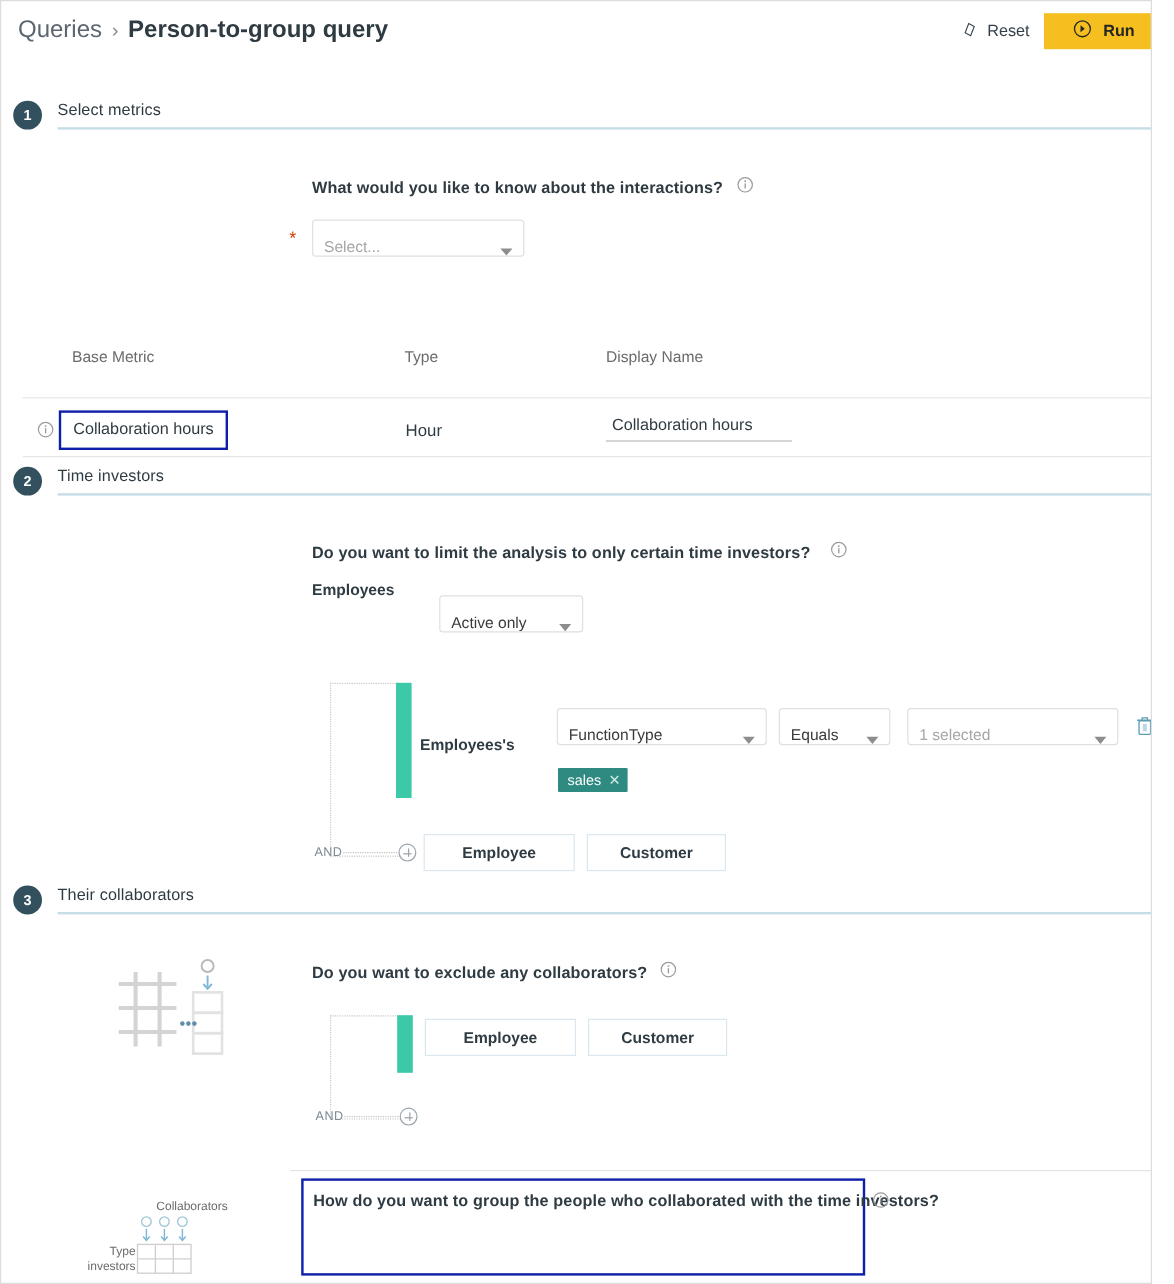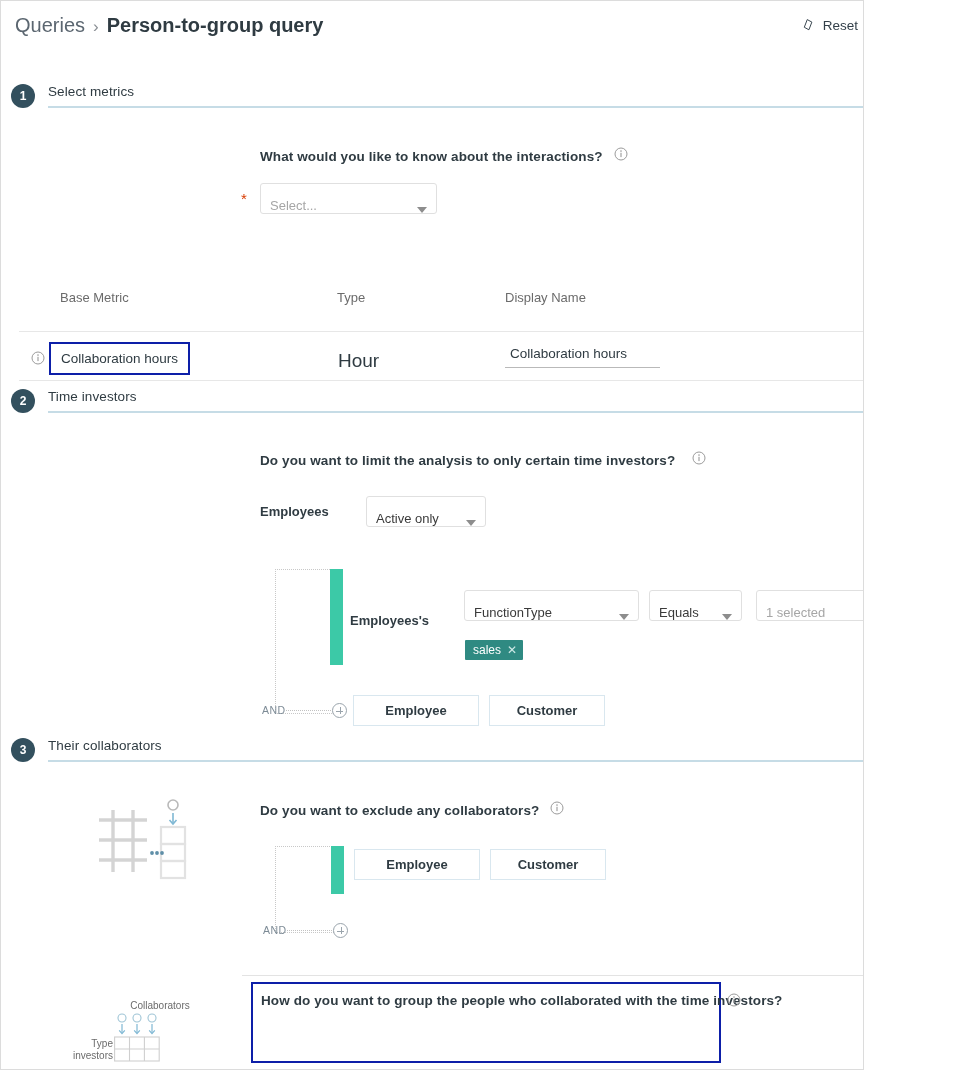--- a/index.html
+++ b/index.html
@@ -7,21 +7,21 @@
     padding: 0;
     background: #ffffff;
   }
   body {
     font-family: "Liberation Sans", sans-serif;
     color: #323130;
     -webkit-font-smoothing: antialiased;
   }
   #page {
     position: relative;
-    width: 864px;
+    width: 960px;
     height: 1070px;
     background: #ffffff;
     box-sizing: border-box;
     border: 1px solid #dcdcdc;
     overflow: hidden;
     padding-left: 28px;
   }
 
   
   .header {
@@ -206,21 +206,21 @@
     padding: 5px 10px 6px 10px;
     background: #ffffff;
   }
   .metric-chip .txt {
     font-size: 13.5px;
     color: #2f3b42;
   }
   .metric-type {
     position: absolute;
     left: 337px; top: 349px;
-    font-size: 19px;
+    font-size: 14px;
     color: #2f3b42;
   }
   .metric-display {
     position: absolute;
     left: 504px; top: 345px;
     width: 155px;
   }
   .metric-display .txt {
     font-size: 13.5px;
     color: #2f3b42;
@@ -424,21 +424,21 @@
     <span class="question">Do you want to limit the analysis to only certain time investors?</span>
     <span class="info-icon">
       <svg width="14" height="14" viewBox="0 0 14 14">
         <circle cx="7" cy="7" r="6" fill="none" stroke="#9b9b9b" stroke-width="1"></circle>
         <circle cx="7" cy="4.1" r="0.8" fill="#9b9b9b"></circle>
         <rect x="6.45" y="5.8" width="1.1" height="4.3" fill="#9b9b9b"></rect>
       </svg>
     </span>
   </div>
 
-  <span class="entity-lbl" style="left:259px;top:503px;">Employees</span>
+  <span class="entity-lbl" style="left:259px;top:483px;">Employees</span>
   <div class="sel" style="left:365px;top:495px;width:120px;position:absolute;">
     <span class="val">Active only</span>
     <span class="caret"></span>
   </div>
 
   <div class="bracket" style="left:274px;top:568px;width:58px;height:143px;"></div>
   <div class="teal-bar" style="left:329px;top:568px;height:96px;"></div>
   <span class="entity-lbl" style="left:349px;top:612px;">Employees's</span>
 
   <div class="sel" style="left:463px;top:589px;width:175px;position:absolute;">

